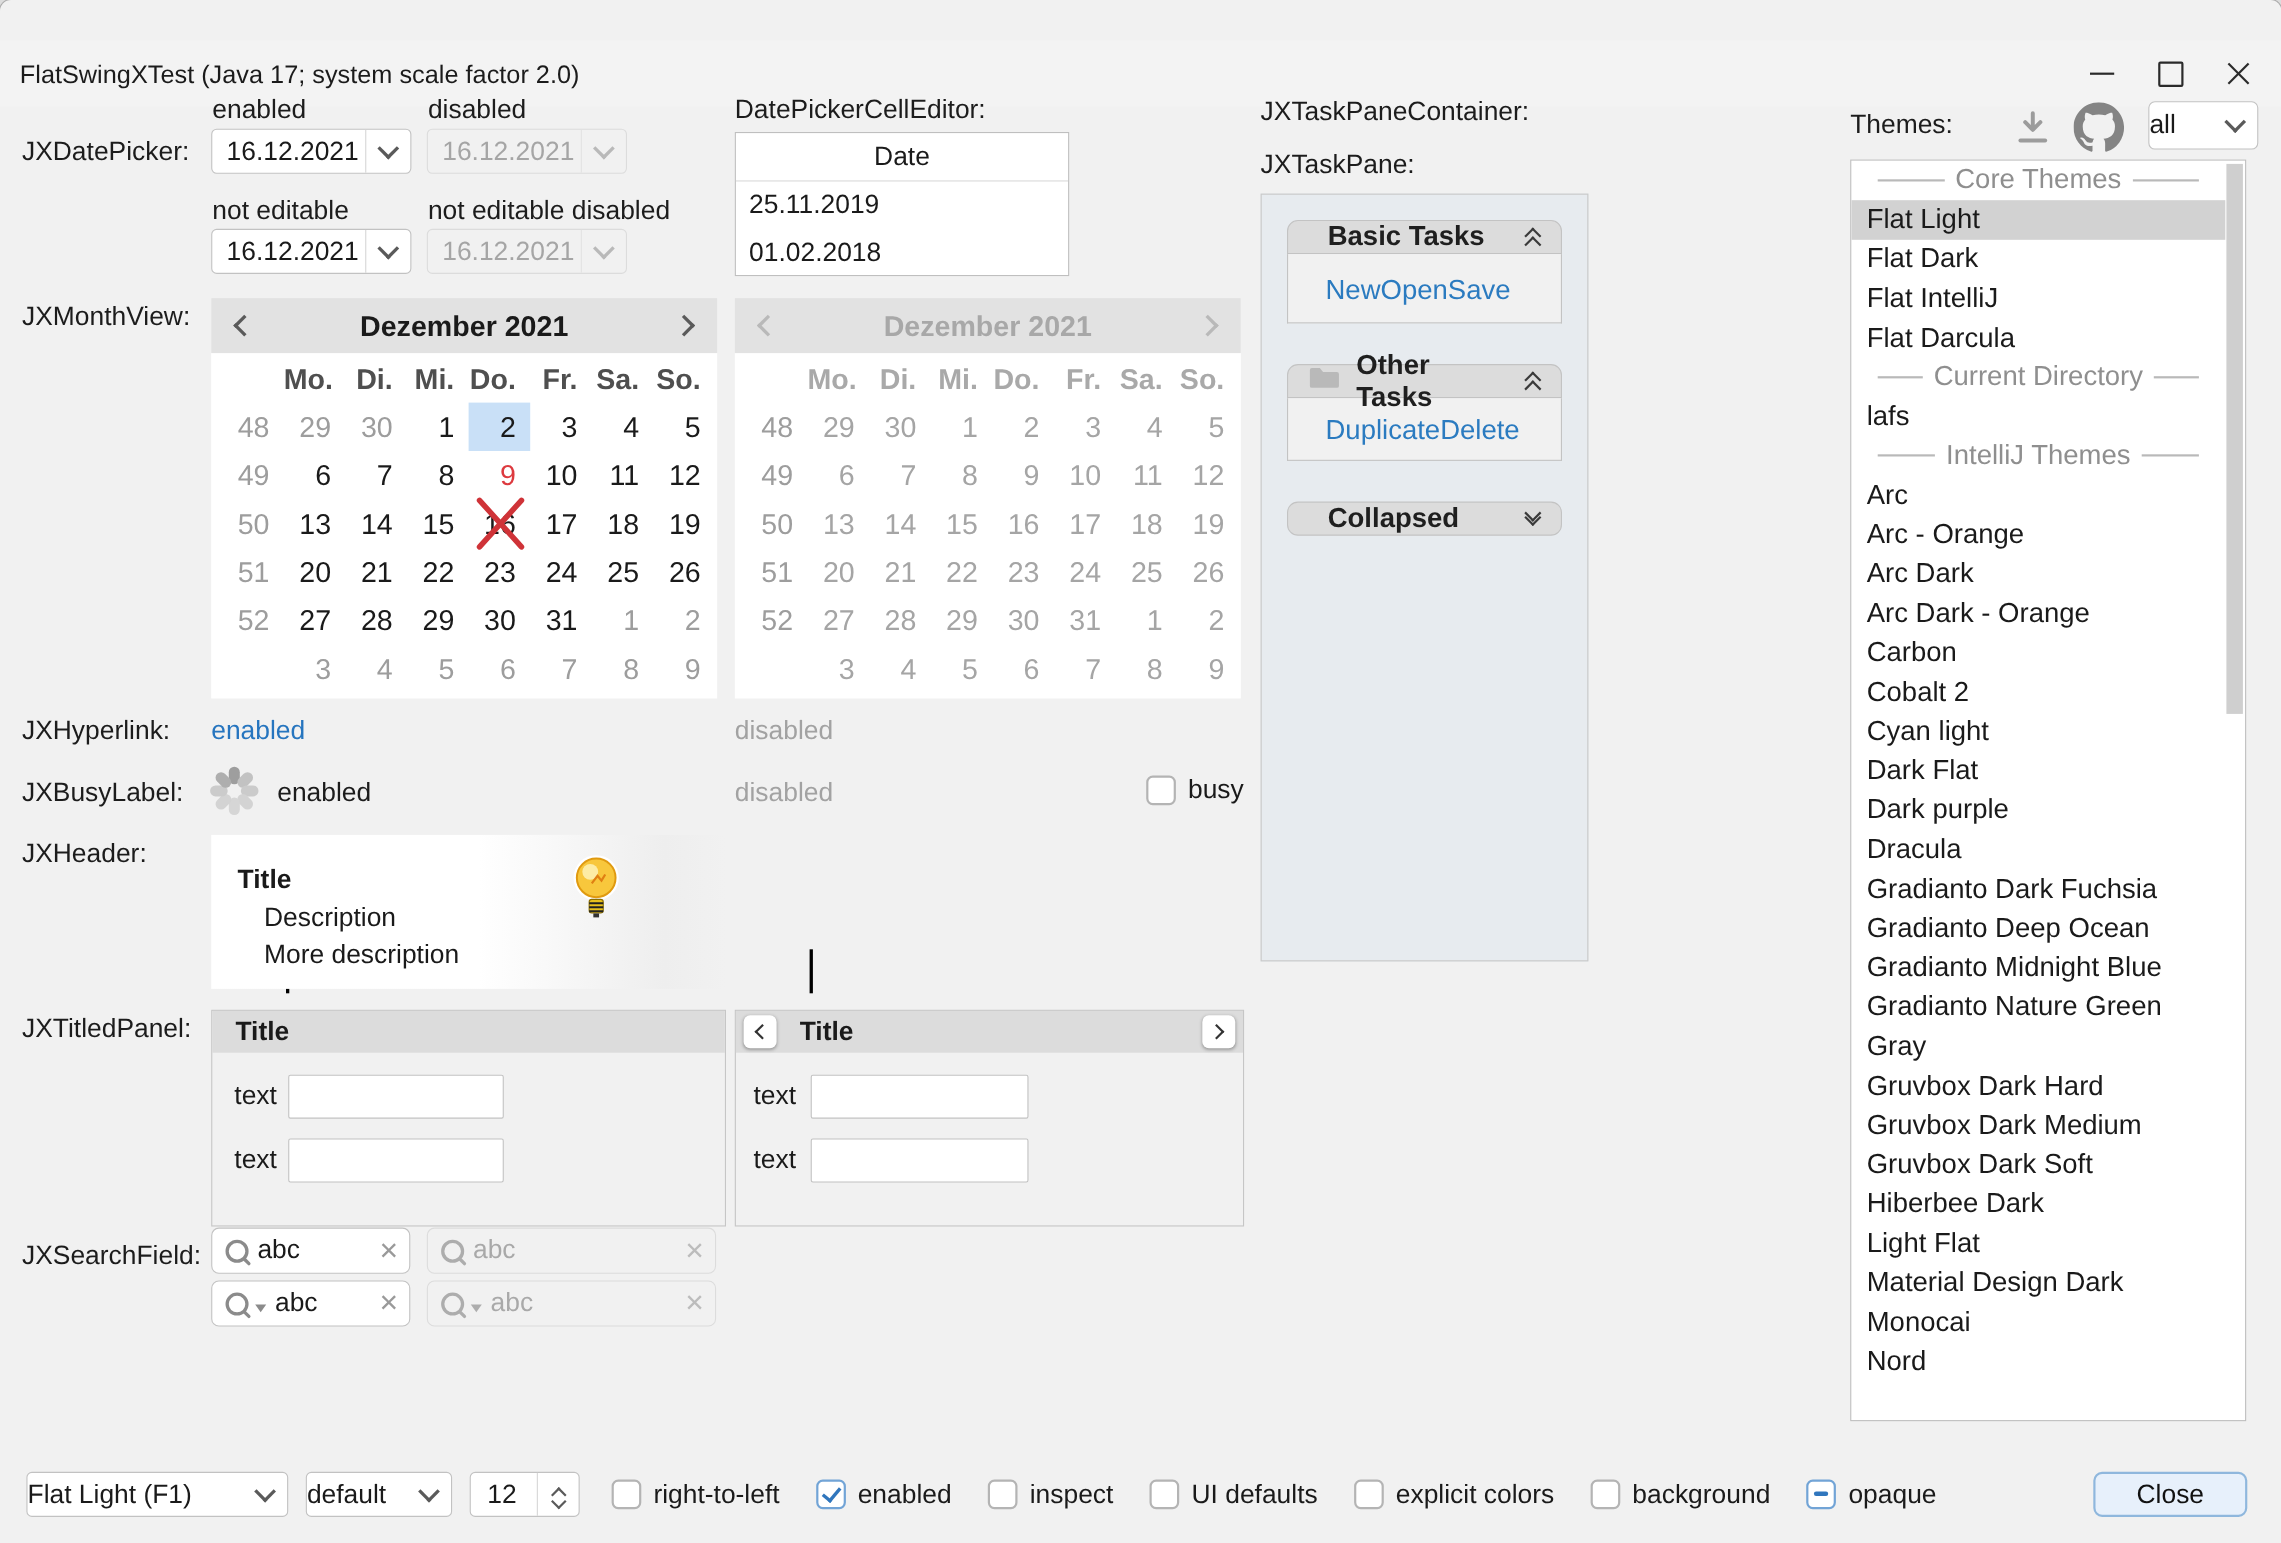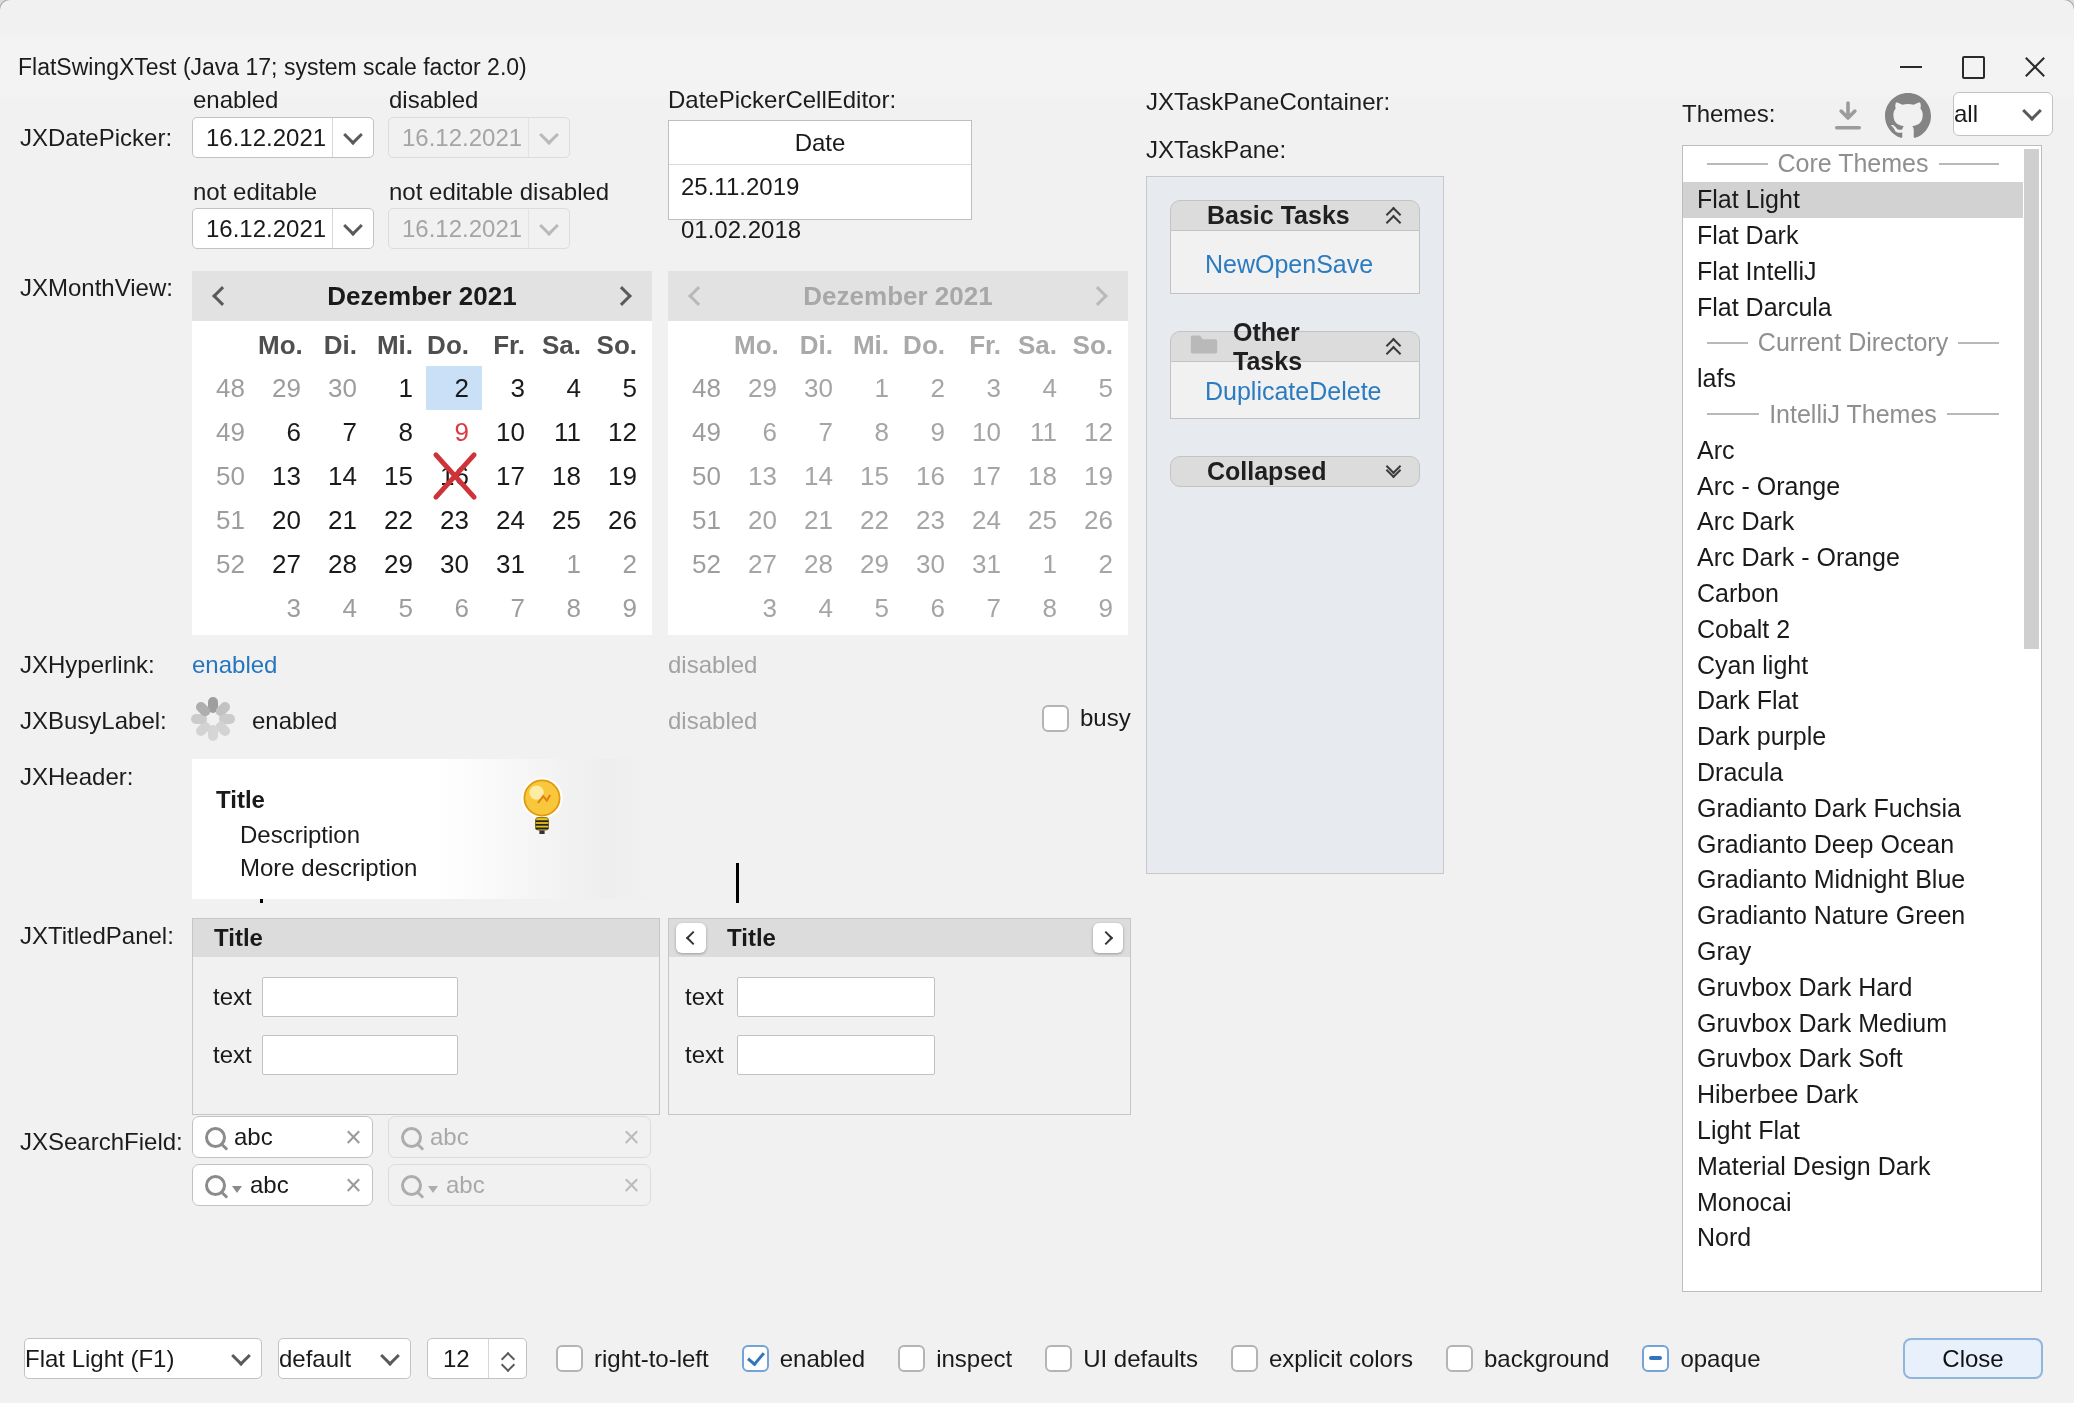--- a/index.html
+++ b/index.html
@@ -181,21 +181,21 @@
         <span class="caret"></span>
       </span>
   </div>
   <div class="abs picker disabled" style="left:388px;top:208px;width:182px;height:41px;">
     <span class="val">16.12.2021</span>
     <span class="pbtn">
         <span class="caret dis"></span>
       </span>
   </div>
 
-  <div class="abs dtable" style="left:668px;top:120px;width:304px;height:100px;">
+  <div class="abs dtable" style="left:668px;top:120px;width:304px;height:131px;">
     <div class="hd">Date</div>
     <div class="row">25.11.2019</div>
     <div class="row">01.02.2018</div>
   </div>
 
   <div class="abs cal" id="cal1" style="left:192px;top:271px;width:460px;height:364px;">
     <div class="cal-hd">
       <span class="nav">
           <span class="caret left"></span>
         </span>

